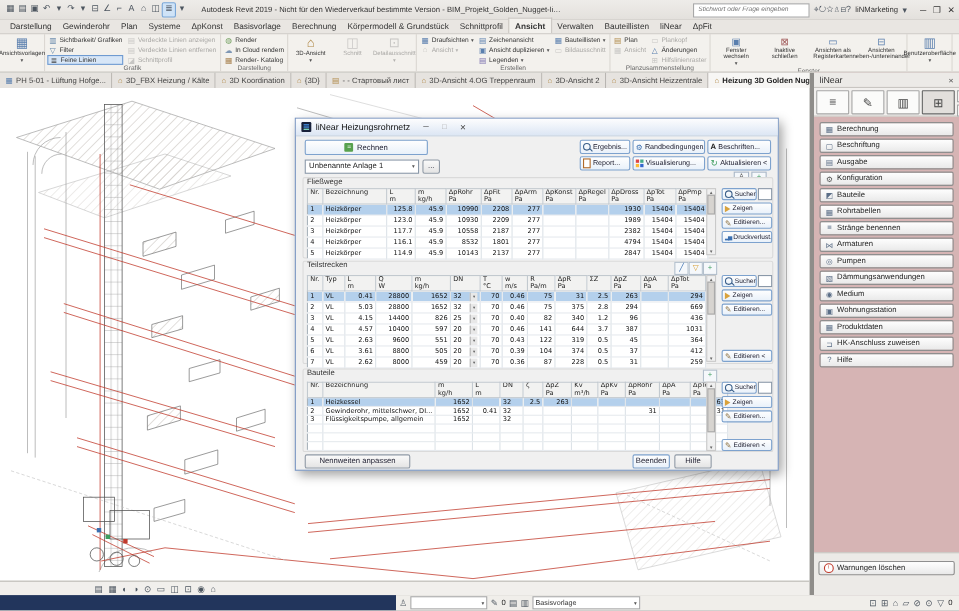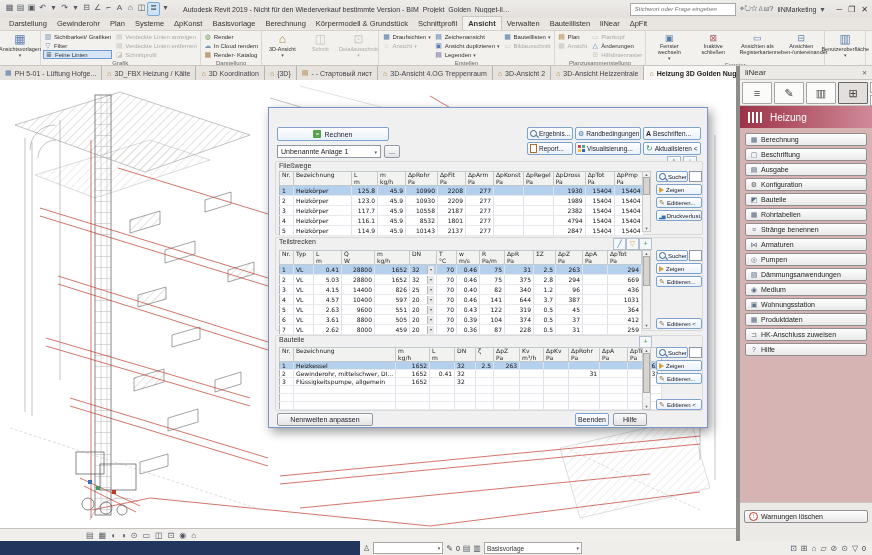--- a/index.html
+++ b/index.html
@@ -472,20 +472,27 @@
           <circle cx="106" cy="428" r="6"></circle>
           <circle cx="122" cy="430" r="5"></circle>
       </g>
       <rect x="88" y="400" width="4" height="4" fill="#3a6fb0"></rect>
       <rect x="96" y="406" width="4" height="4" fill="#3e9e5f"></rect>
       <rect x="112" y="410" width="4" height="4" fill="#c0392b"></rect>
     </svg>
   </div>
 
   <div id="dialog">
+    <div id="dtitle">
+      <span class="dico"></span>
+      <span>liNear Heizungsrohrnetz</span>
+      <span class="dwb">─</span>
+      <span class="dwb faint">□</span>
+      <span class="dwb">✕</span>
+    </div>
 
     <button class="blue-btn" style="left:8px;top:19px;width:112px;height:14px;">
       <span class="i-calc">=</span>
       <span>Rechnen</span>
     </button>
 
     <div id="cluster">
         <div class="dbtn">
           <span class="i-mag"></span>
           <span>Ergebnis...</span>
@@ -1185,24 +1192,20 @@
           <span class="ptb">≡</span>
           <span class="ptb">✎</span>
           <span class="ptb">▥</span>
           <span class="ptb act">⊞</span>
         </span>
       <span class="ptside" style="margin-left:auto;">
         <span class="ptq">?</span>
         <span class="ptq">▾</span>
       </span>
     </div>
-    <div id="palheader">
-      <span class="radic"></span>
-      <span>Heizung</span>
-    </div>
     <div id="sitems">
         <div class="sitem">
           <span class="gic" style="color: rgb(91, 110, 135);">▦</span>
           <span>Berechnung</span>
         </div>
         <div class="sitem">
           <span class="gic" style="color: rgb(91, 110, 135);">▢</span>
           <span>Beschriftung</span>
         </div>
         <div class="sitem">

